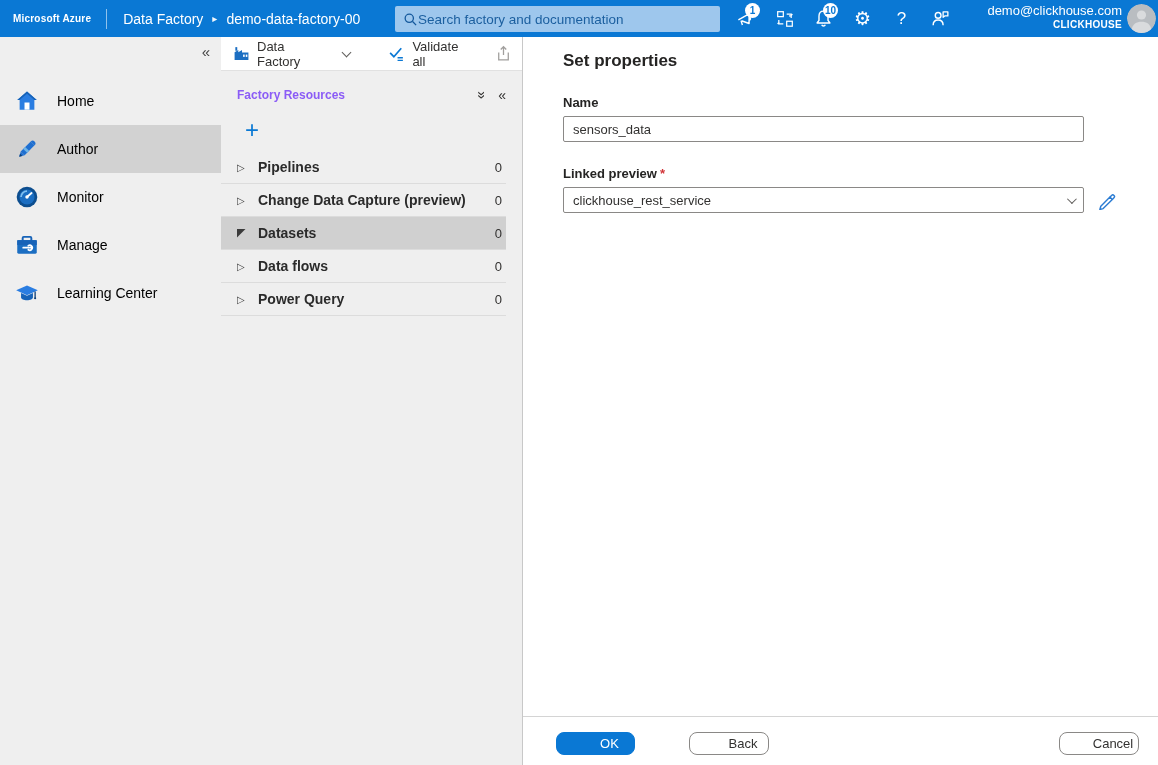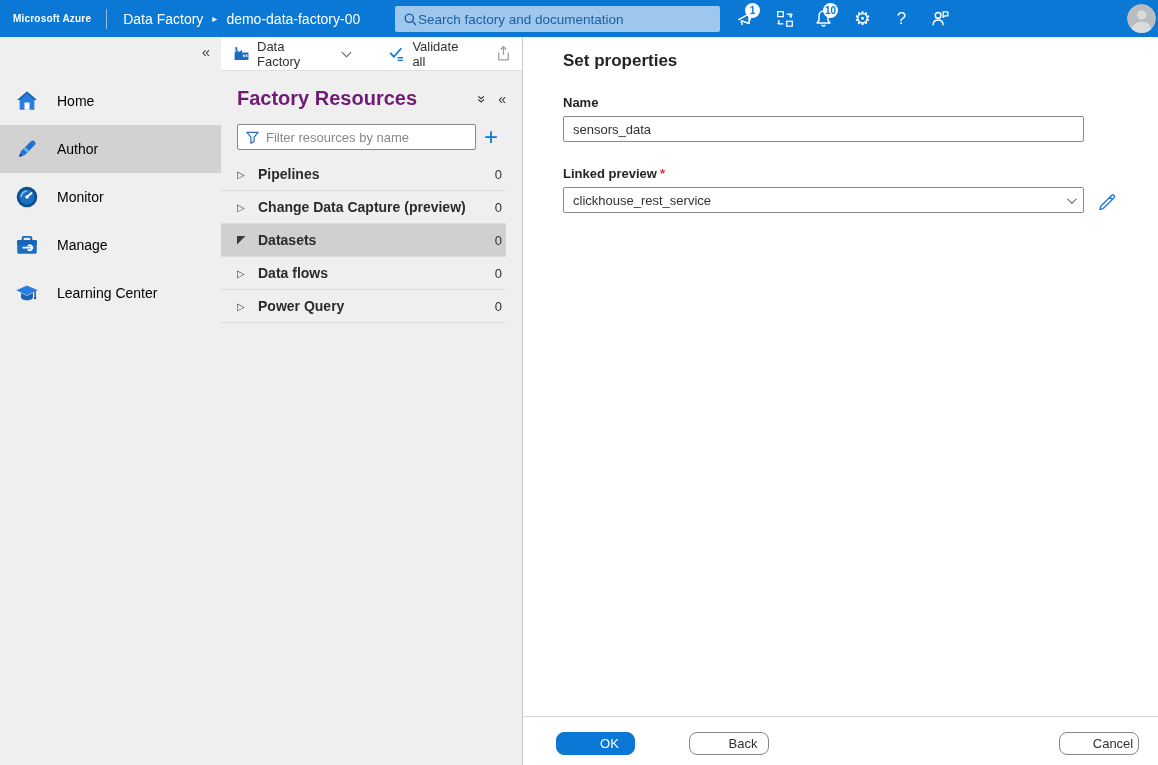--- a/index.html
+++ b/index.html
@@ -43,21 +43,21 @@
   
   .res-panel { width:302px; flex:none; background:#efefef; border-right:1px solid #c8c8c8; position:relative; }
   .res-toolbar { height:34px; background:#fff; border-bottom:1px solid #e1e1e1; display:flex; align-items:center; padding:0 10px 0 12px; }
   .res-toolbar .tb-label { font-size:13px; color:#323130; margin-left:7px; }
   .tb-chevron { width:7px; height:7px; border-right:1.4px solid #605e5c; border-bottom:1.4px solid #605e5c;
     transform:rotate(45deg); margin:-3px 0 0 12px; }
   .tb-group { display:flex; align-items:center; cursor:pointer; }
   .validate-group { margin-left:38px; }
   .share-btn { margin-left:20px; cursor:default; }
   .panel-title-row { display:flex; align-items:center; padding:16px 16px 0 16px; }
-  .panel-title { font-size:20px; font-weight:700; color:#701a75; flex:1; }
+  .panel-title { font-size:12px; font-weight:700; color:#8b5cf6; flex:1; }
   .dbl-chevron { font-size:14px; color:#323130; cursor:pointer; display:inline-block; }
   .dbl-down { transform:rotate(-90deg); margin-right:14px; }
   .filter-row { display:flex; align-items:center; margin:14px 16px 0 16px; }
   .filter-box { flex:1; height:26px; background:#fff; border:1px solid #8a8886; border-radius:2px;
     display:flex; align-items:center; padding-left:7px; }
   .filter-box input { border:none; outline:none; flex:1; font-size:13px; color:#323130; margin-left:6px; font-family:inherit; }
   .filter-box input::placeholder { color:#8a8886; opacity:1; }
   .add-btn { width:30px; text-align:center; font-size:24px; font-weight:300; color:#0a78d4; cursor:pointer; line-height:26px; }
   .tree { margin:8px 16px 0 0; }
   .tree-row { height:33px; display:flex; align-items:center; padding:0 2px 0 16px; border-bottom:1px solid #dcdcdc;
@@ -148,20 +148,24 @@
       <span style="display:flex">
         <svg width="19" height="19" viewBox="0 0 16 16">
             <circle cx="6" cy="5.4" r="2.4" fill="none" stroke="#fff" stroke-width="1.2"></circle>
             <path d="M1.8 13.6 c0-3 1.9-4.4 4.2-4.4 s4.2 1.4 4.2 4.4" fill="none" stroke="#fff" stroke-width="1.2"></path>
             <path d="M10.2 2.4 h4 v3.4 h-2.6 l-1.4 1.2 z" fill="none" stroke="#fff" stroke-width="1.1" stroke-linejoin="round"></path>
           </svg>
       </span>
     </div>
   </div>
 
+  <div class="user-block">
+    <div class="user-email">demo@clickhouse.com</div>
+    <div class="user-tenant">CLICKHOUSE</div>
+  </div>
   <div class="avatar">
     <svg width="29" height="29" viewBox="0 0 29 29">
         <circle cx="14.5" cy="14.5" r="14.5" fill="#b9bdc1"></circle>
         <circle cx="14.5" cy="11" r="4.6" fill="#d9dbdd"></circle>
         <path d="M4.5 26 c1-6 5-8.2 10-8.2 s9 2.2 10 8.2 a14.5 14.5 0 0 1 -20 0 Z" fill="#d9dbdd"></path>
       </svg>
   </div>
 </div>
 
 <div class="page-body">
@@ -268,28 +272,20 @@
       </div>
     </div>
 
     <div class="panel-title-row">
       <div class="panel-title">Factory Resources</div>
       <span class="dbl-chevron dbl-down">«</span>
       <span class="dbl-chevron">«</span>
     </div>
 
     <div class="filter-row">
-      <div class="filter-box">
-        <span style="display:flex">
-          <svg width="15" height="15" viewBox="0 0 16 16">
-              <path d="M2 2.5 H14 L9.7 7.5 V12.3 L6.3 14 V7.5 Z" fill="none" stroke="#2b6cb5" stroke-width="1.3" stroke-linejoin="round"></path>
-            </svg>
-        </span>
-        <input placeholder="Filter resources by name" style="">
-      </div>
       <div class="add-btn">+</div>
     </div>
 
     <div class="tree">
       <div class="tree-row">
         <span class="caret-box">
             <span class="caret-collapsed">▷</span>
           </span>
         <span class="tree-label">Pipelines</span>
         <span class="tree-count">0</span>

